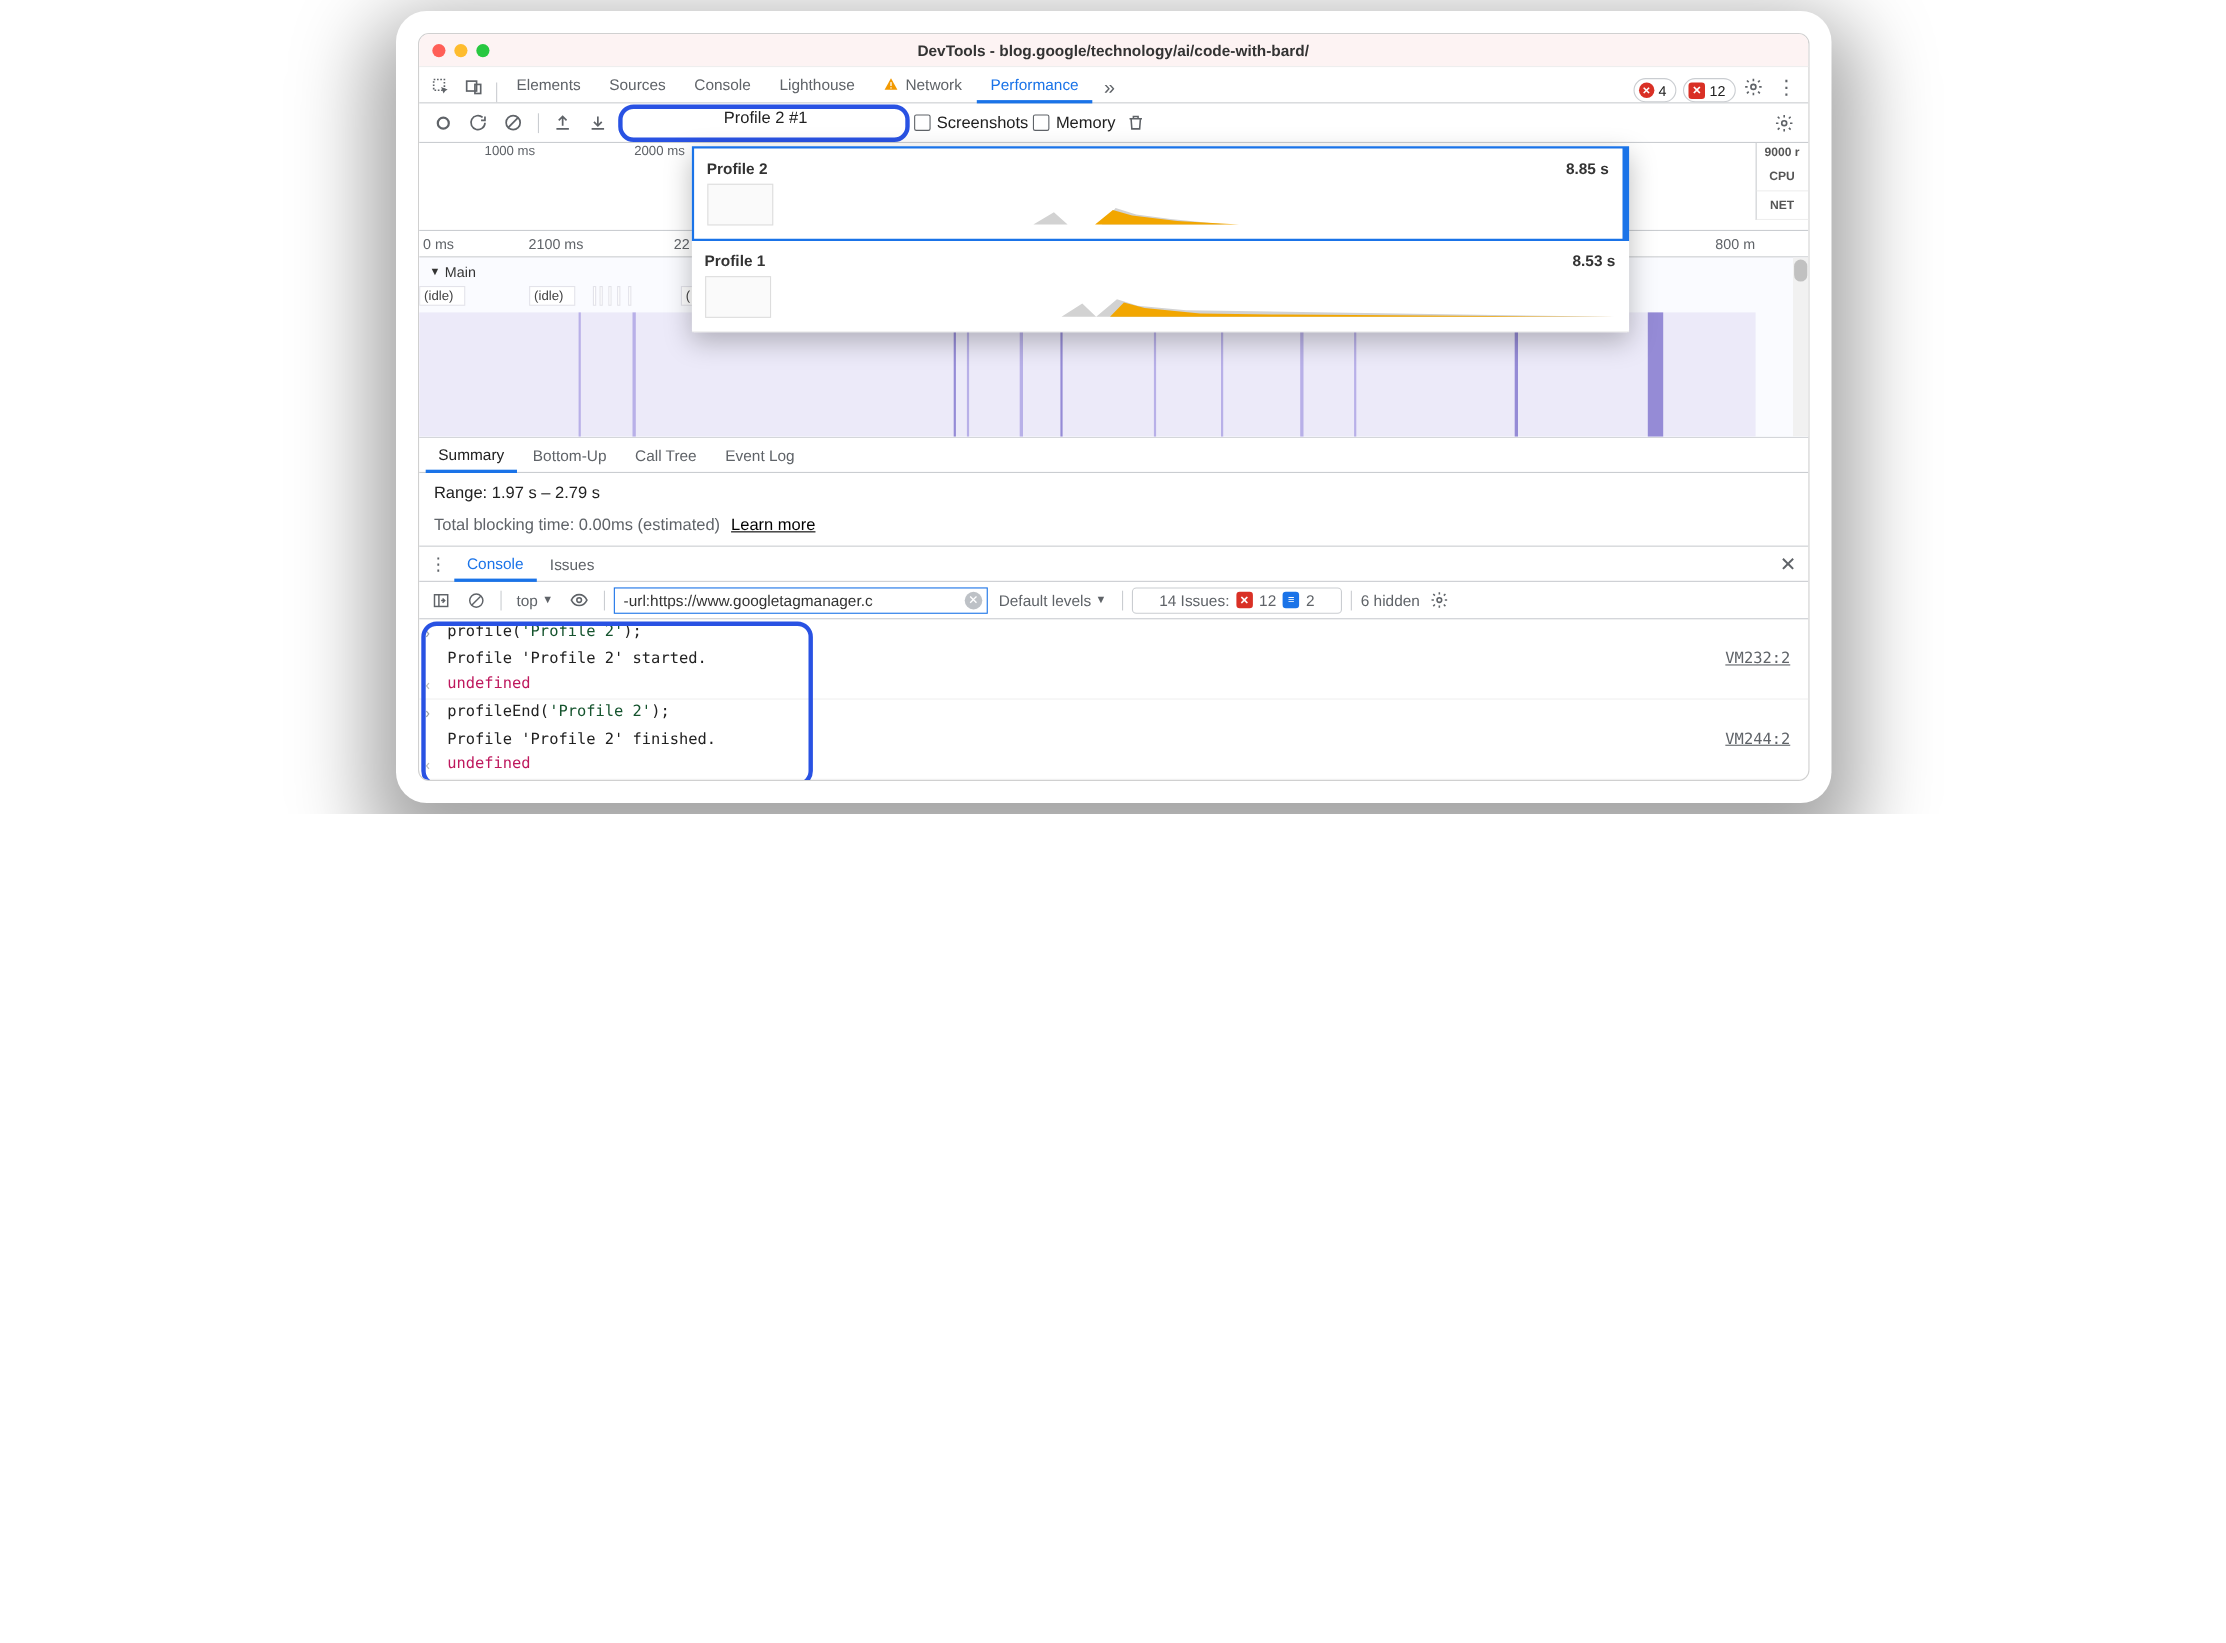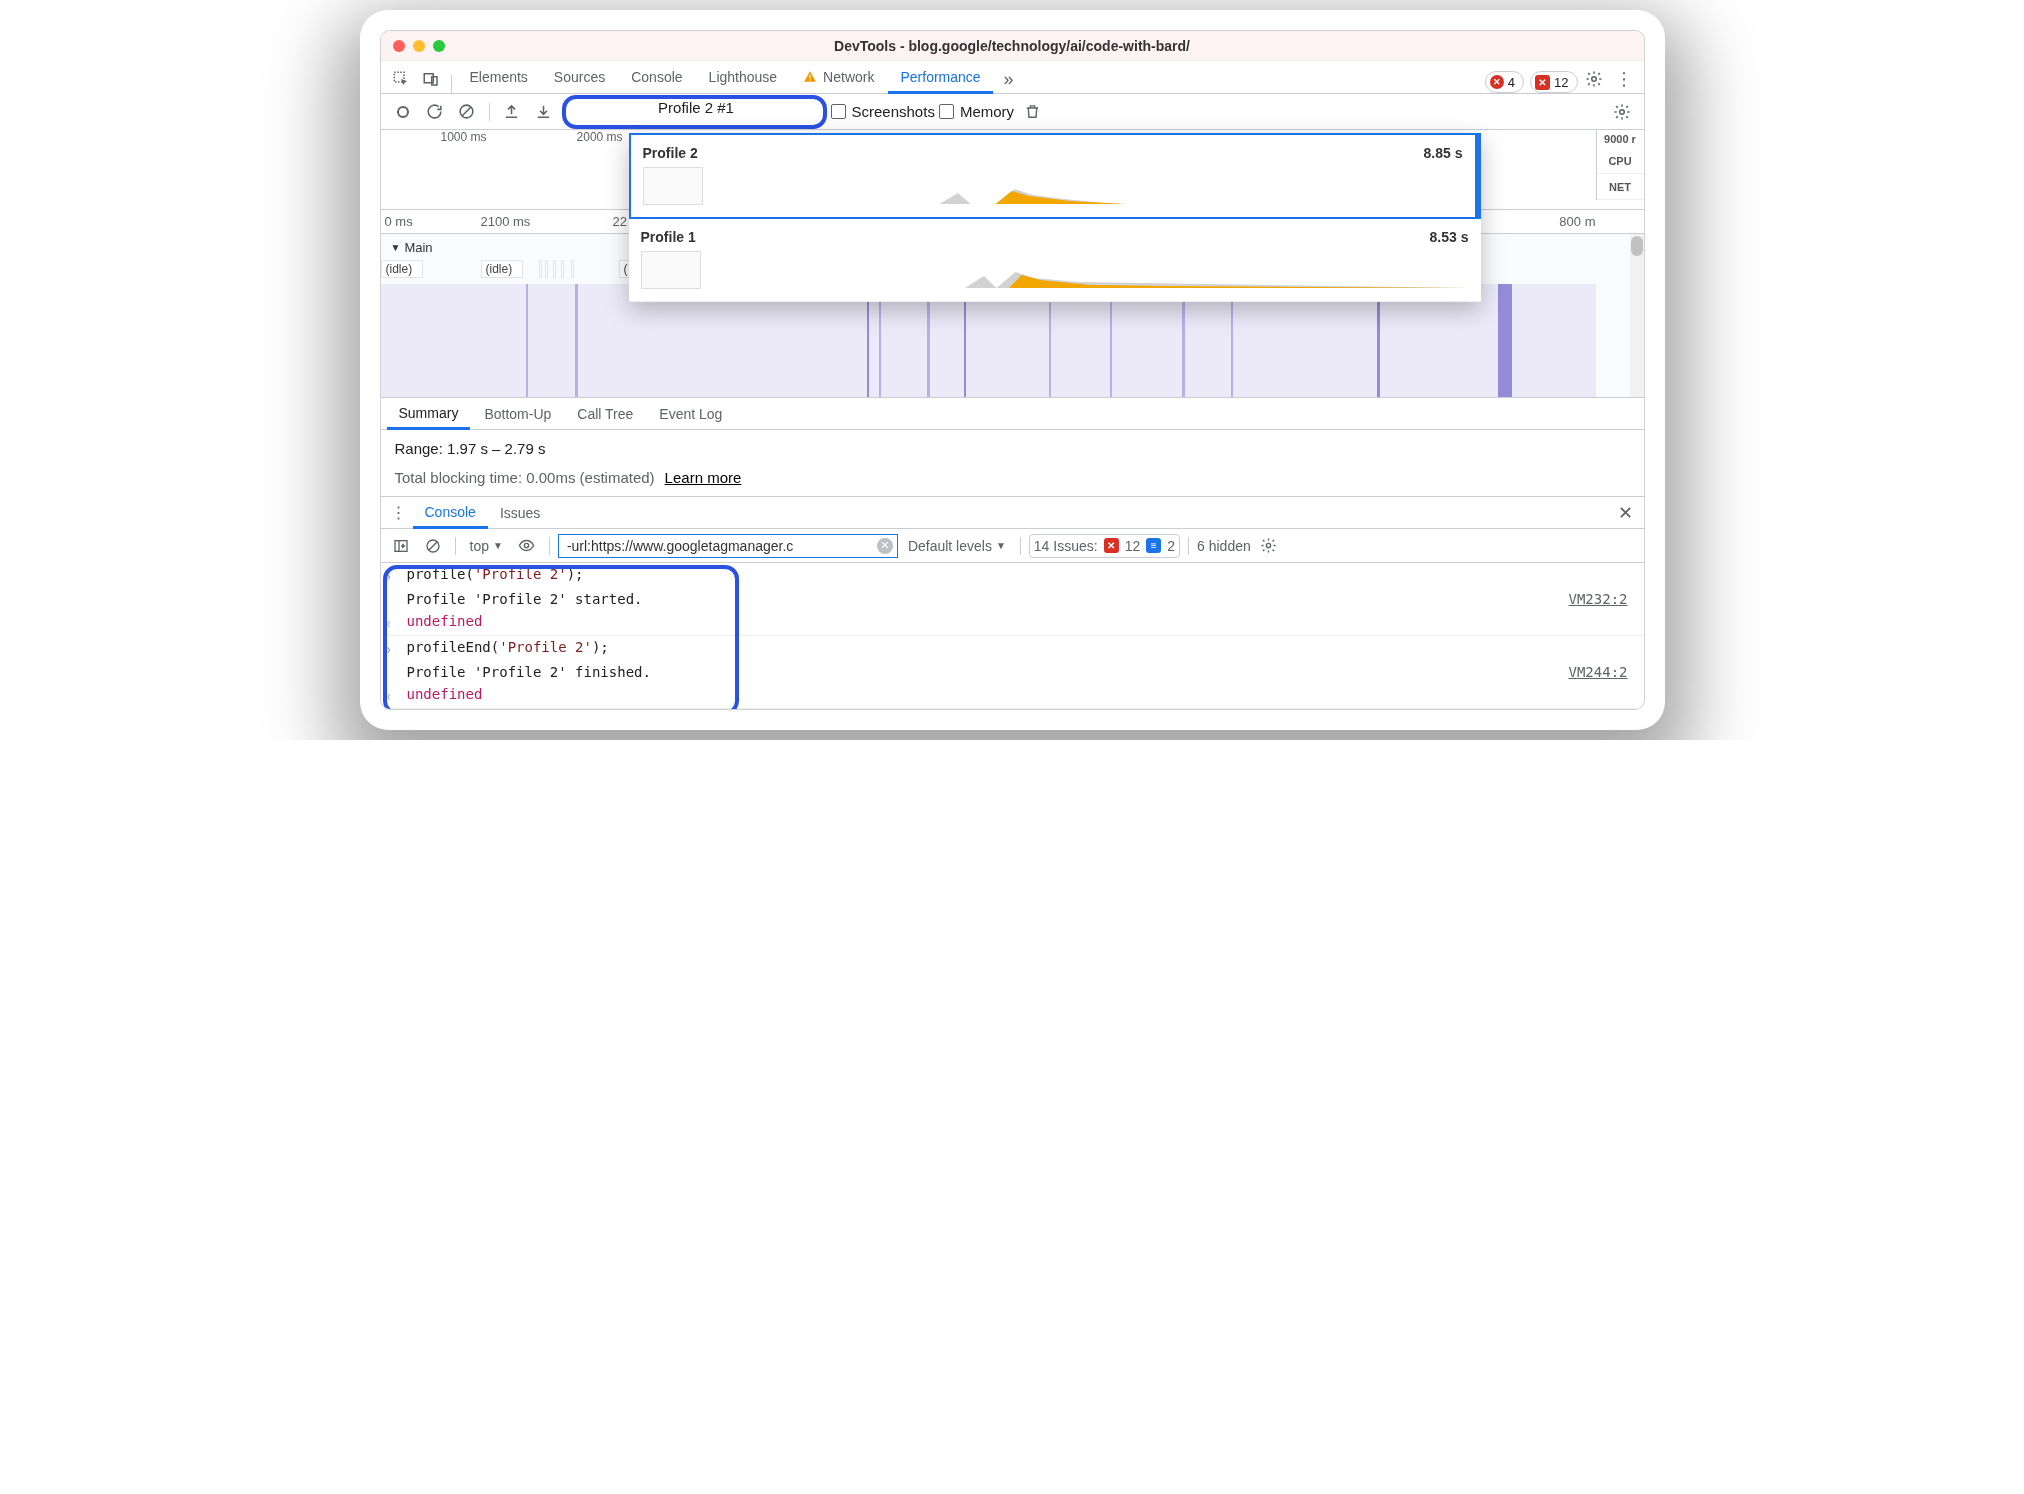--- a/index.html
+++ b/index.html
@@ -225,40 +225,40 @@
     height:24px;
     display:flex; align-items:center;
     padding:0 4px 0 8px;
     font-size:14px;
     color:#333;
     gap:6px;
     background:#fff;
   }
   .filter .txt { flex:1; white-space:nowrap; overflow:hidden; }
   .clearcircle { width:16px; height:16px; border-radius:50%; background:#bdc1c6; color:#fff; display:flex; align-items:center; justify-content:center; font-size:11px; }
-  .issues-pill { border:1px solid var(--border); border-radius:4px; padding:2px 4px; display:flex; align-items:center; gap:6px; height:24px; }
+  .issues-pill { border:1px solid var(--border); border-radius:4px; padding:2px 24px; display:flex; align-items:center; gap:6px; height:24px; }
   .link { color:var(--text-dim); }
 
   .console { font-family: var(--mono); font-size:14px; position:relative; }
   .hl-box {
     position:absolute;
     left:2px; top:2px;
     width: 356px;
     height: 150px;
     border: 4px solid var(--hl-blue);
     border-radius: 14px;
     pointer-events:none;
     z-index: 5;
   }
   .cl { display:flex; padding:3px 6px; align-items:flex-start; gap:8px; min-height:22px; }
   .cl .gutter { width:12px; color:#9aa0a6; font-family: system-ui; }
   .cl .code { white-space:pre; }
   .cl .src { margin-left:auto; padding-right:10px; text-decoration: underline; color:#5f6368; }
   .cl.sep { border-bottom:1px solid #f0f0f0; }
-  .tok-str { color:#7f1d1d;text-align:right; }
+  .tok-str { color:#14532d;text-align:right; }
   .tok-und { color:#be185d; }
 
   svg { display:block; }
 </style>
 </head>
 <body>
 
 <div class="stage">
   <div class="shadow"></div>
   <div class="window">

